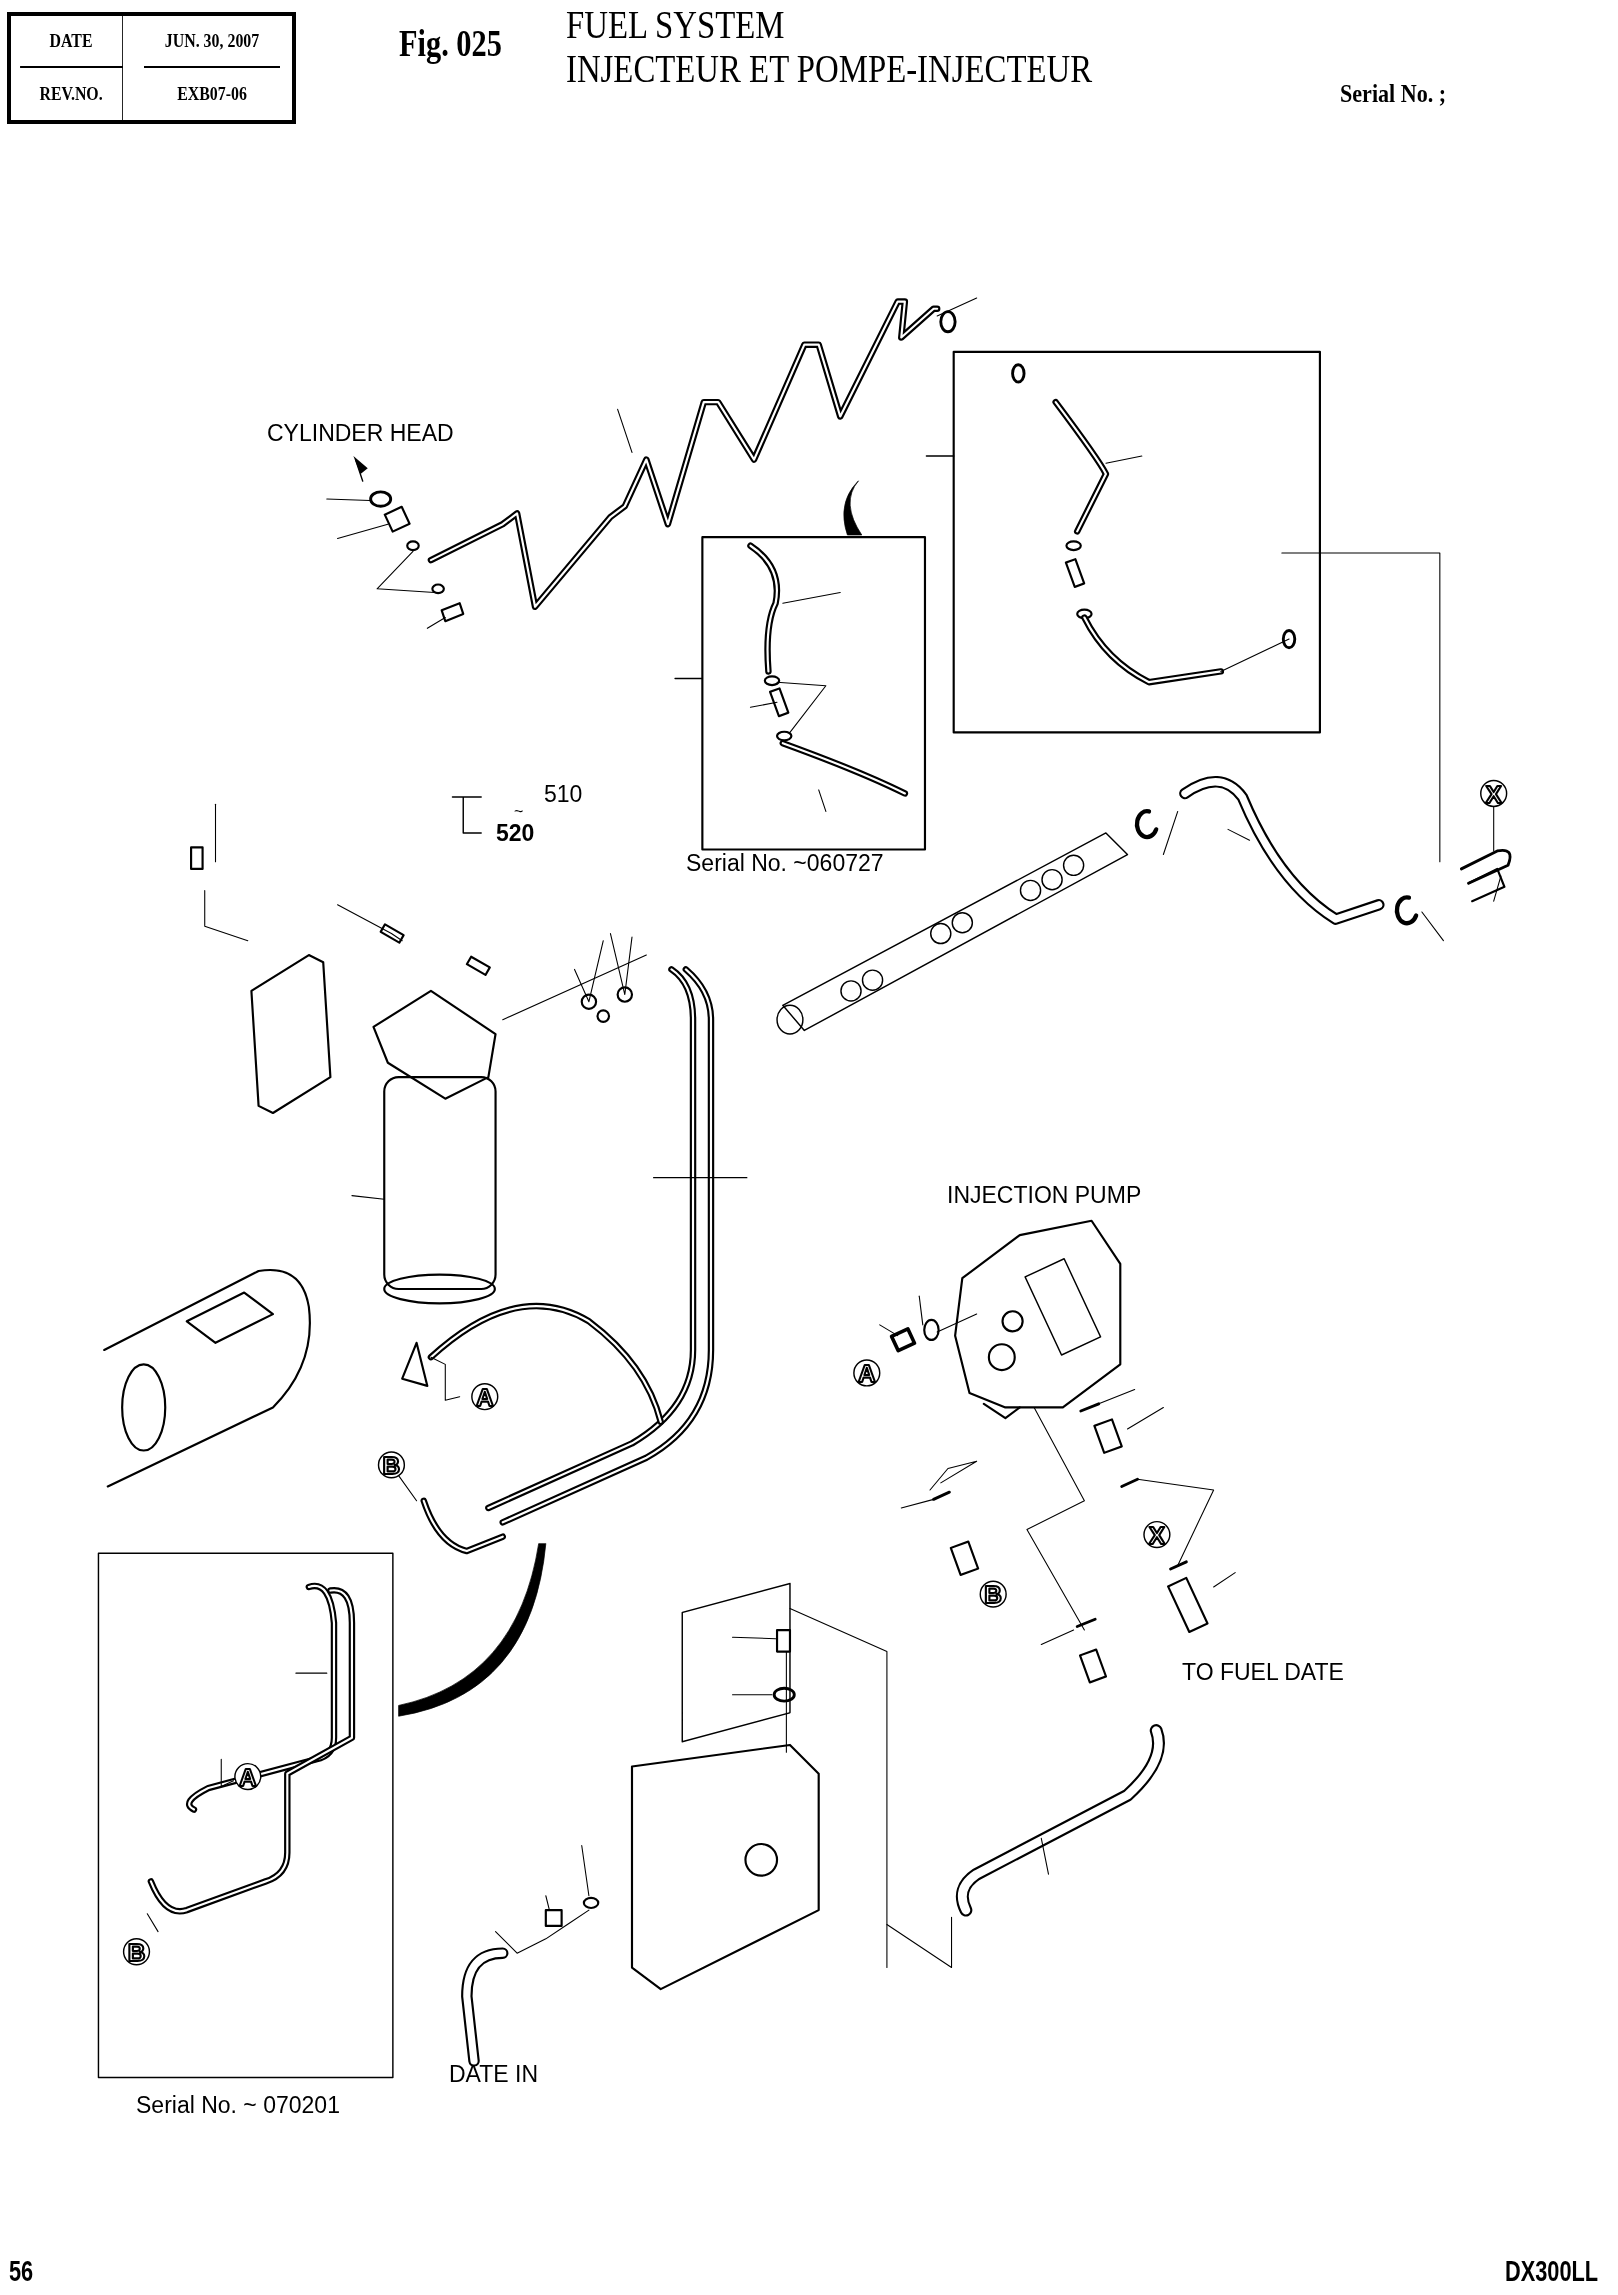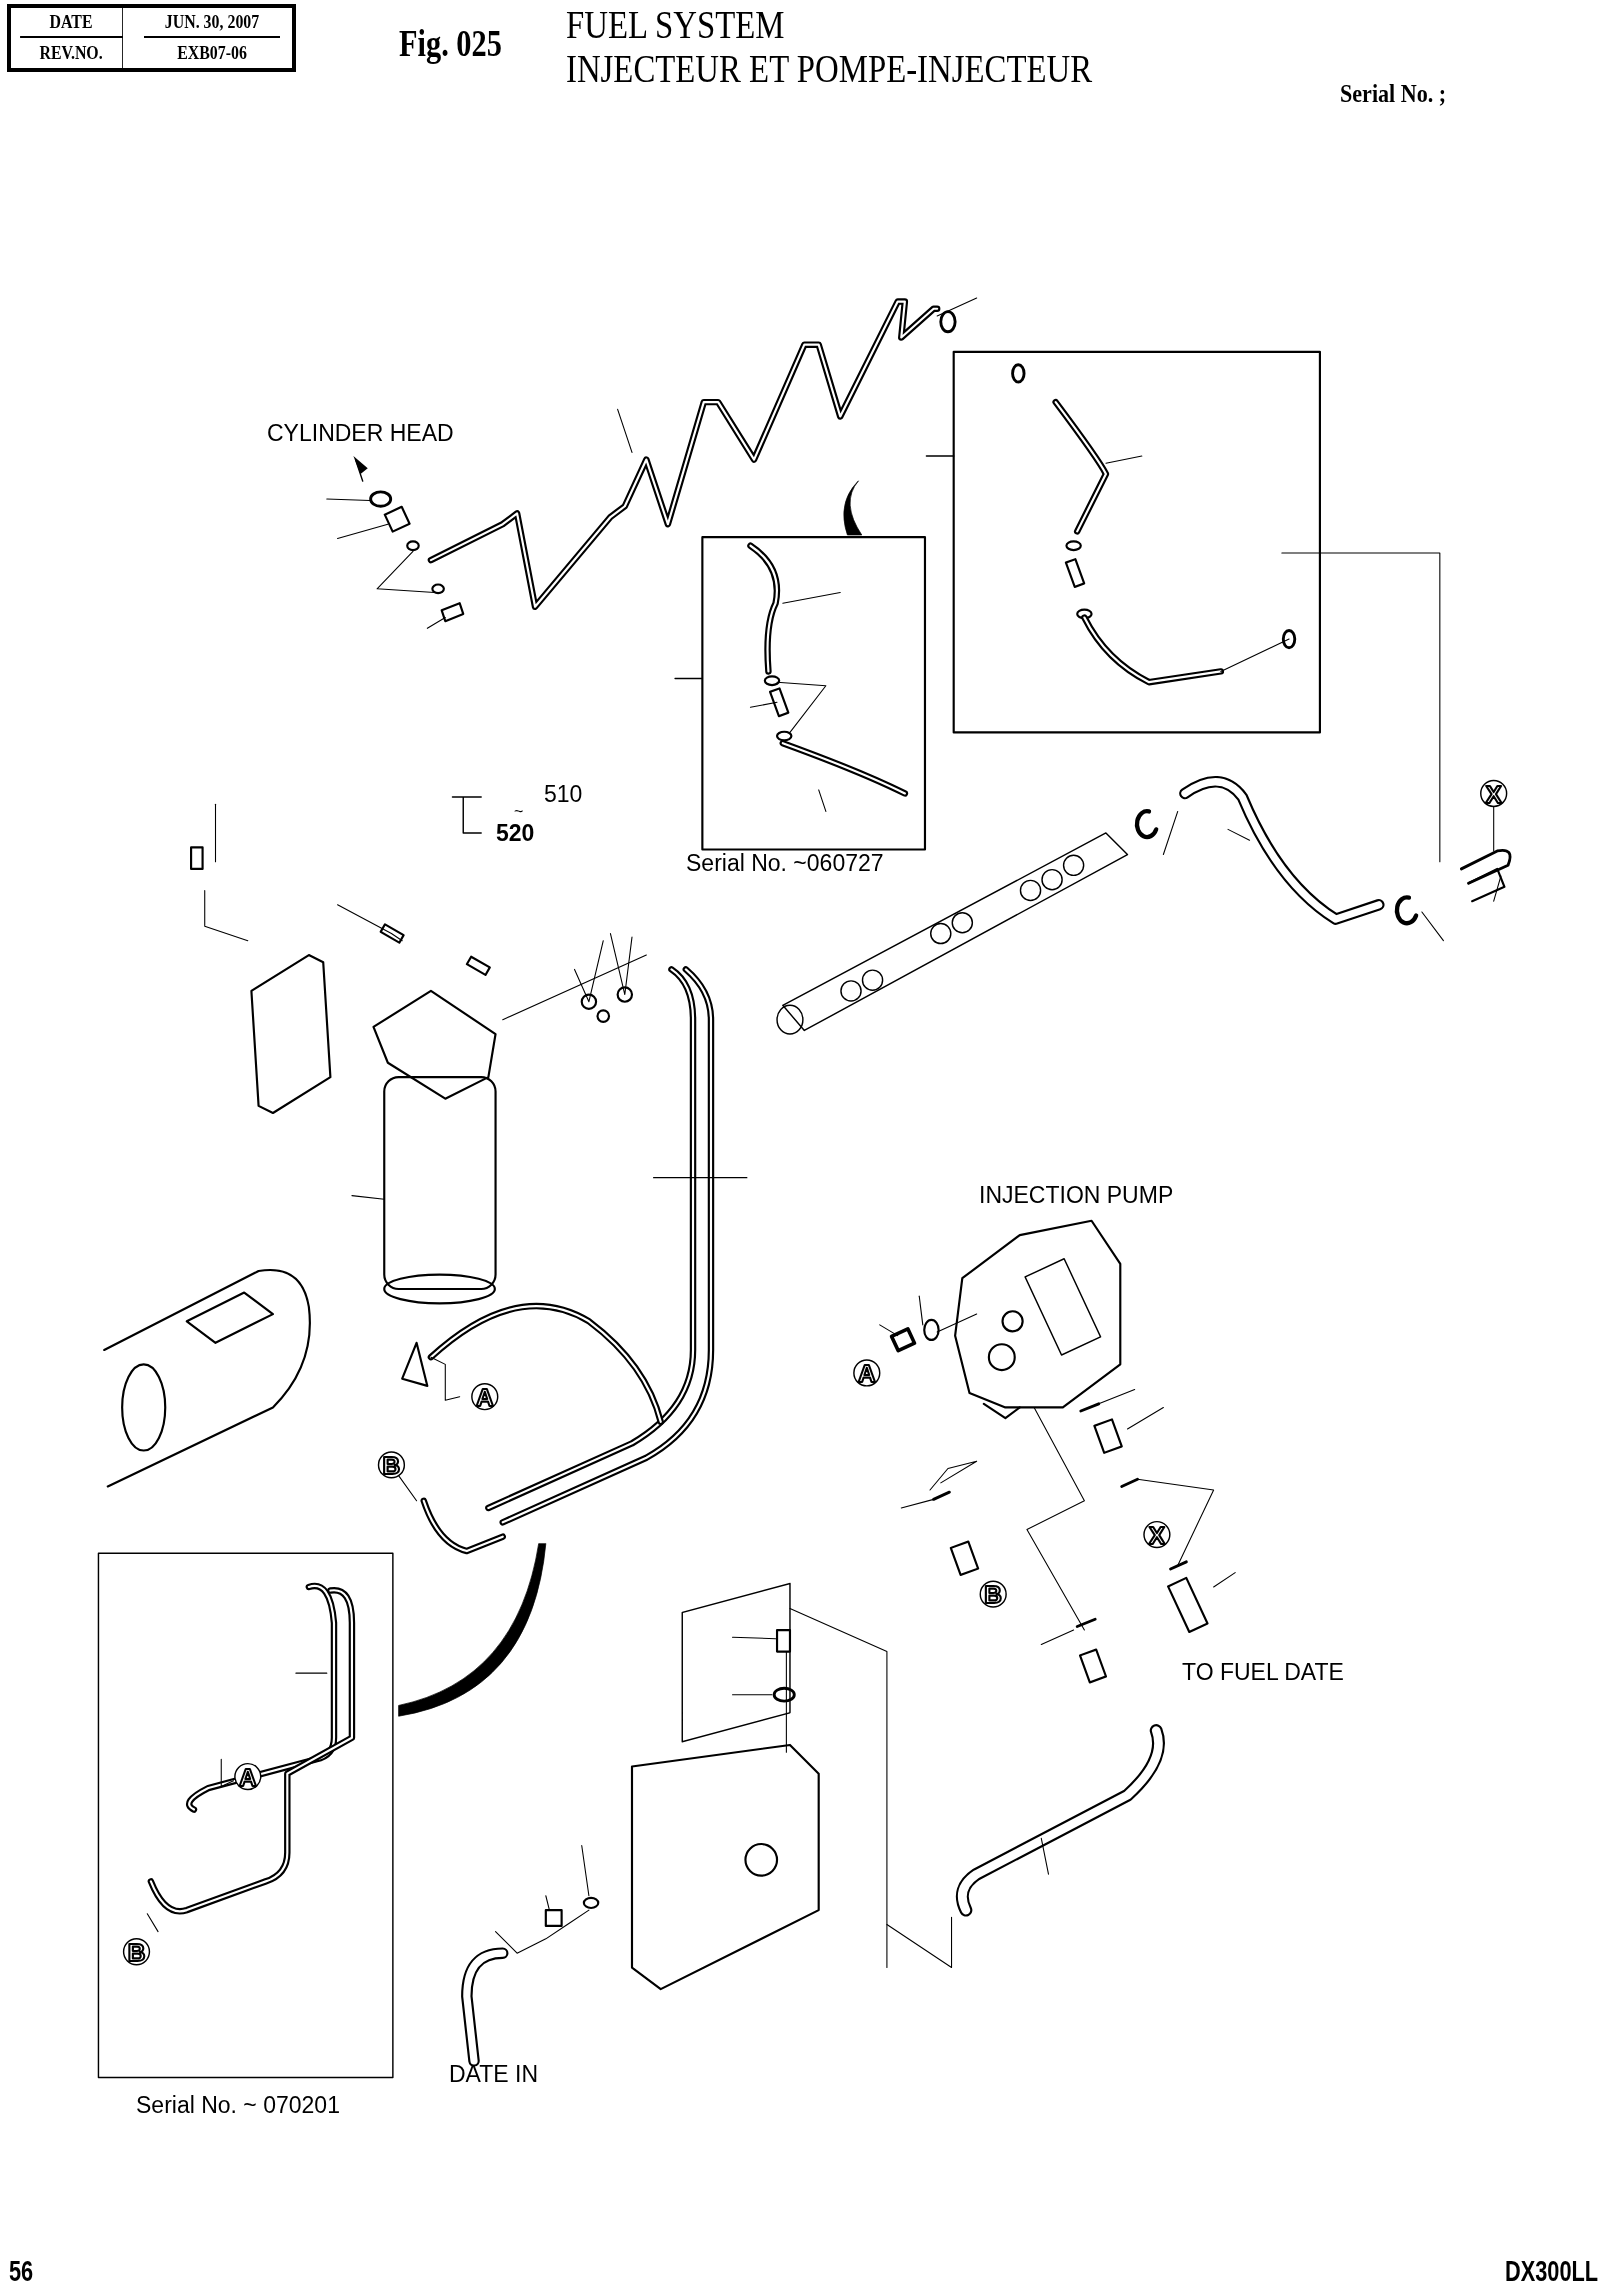--- a/index.html
+++ b/index.html
@@ -1,19 +1,19 @@
 <!DOCTYPE html>
 <html style="font-size:11.5px"><head>
 <meta charset="utf-8">
 <style>
   html, body { margin:0; padding:0; background:#fff; }
   body { width:1618px; height:2295px; position:relative; overflow:hidden; font-family:"Liberation Sans", sans-serif; color:#000; }
   .abs { position:absolute; }
   .serif { font-family:"Liberation Serif", serif; font-weight:bold; }
-  #hdr-box { left:7.2px; top:4px; width:289px; height:68px; border:4.3px solid #000; box-sizing:border-box; display:grid; grid-template-columns:121px 1fr; grid-template-rows:1fr 1fr; }
+  #hdr-box { left:7.2px; top:12px; width:289px; height:112px; border:4.3px solid #000; box-sizing:border-box; display:grid; grid-template-columns:121px 1fr; grid-template-rows:1fr 1fr; }
   #hdr-box > div { display:flex; align-items:center; justify-content:center; font-family:"Liberation Serif", serif; font-weight:bold; font-size:18.7px; transform:scaleX(0.85); }
   #hdr-box .c1 { border-right:1.4px solid #000; }
   #hdr-box .r1 { border-bottom:2.2px solid #000; }
   .fig-num { left:399px; top:21.5px; font-size:37px; transform:scaleX(0.82); transform-origin:left top; }
   .title1 { left:566px; top:1.4px; font-size:40px; font-weight:normal; transform:scaleX(0.82); transform-origin:left top; font-family:"Liberation Serif", serif; }
   .title2 { left:566px; top:45px; font-size:40px; font-weight:normal; transform:scaleX(0.82); transform-origin:left top; font-family:"Liberation Serif", serif; }
   .serial-hdr { left:1340px; top:79px; font-size:26px; transform:scaleX(0.85); transform-origin:left top; }
   .lbl { font-size:23px; white-space:nowrap; }
   .foot { font-family:"Liberation Sans", sans-serif; font-weight:bold; font-size:29px; transform:scaleX(0.75); transform-origin:left top; }
   svg#drawing { position:absolute; left:0; top:0; }
@@ -266,20 +266,20 @@
     <circle cx="190" cy="2718" r="18"></circle>
     <text x="190" y="2719">B</text>
   </g>
 </svg>
 
 <div class="abs lbl" style="left:267px;top:420px;">CYLINDER HEAD</div>
 <div class="abs lbl" style="left:496px;top:781px;margin-left:48px;">510</div>
 <div class="abs lbl" style="left:514px;top:803px;font-size:16px;">~</div>
 <div class="abs lbl" style="left:496px;top:820px;font-weight:bold;">520</div>
 <div class="abs lbl" style="left:686px;top:850px;">Serial No. ~060727</div>
-<div class="abs lbl" style="left:947px;top:1182px;margin-left:32px;">INJECTION PUMP</div>
+<div class="abs lbl" style="left:947px;top:1182px;">INJECTION PUMP</div>
 <div class="abs lbl" style="left:1182px;top:1659px;">TO FUEL DATE</div>
 <div class="abs lbl" style="left:449px;top:2061px;">DATE IN</div>
 <div class="abs lbl" style="left:136px;top:2092px;">Serial No. ~ 070201</div>
 
 <div class="abs foot" style="left:8.6px;top:2255px;">56</div>
 <div class="abs foot" style="left:1505px;top:2255px;">DX300LL</div>
 
 
 </body></html>

